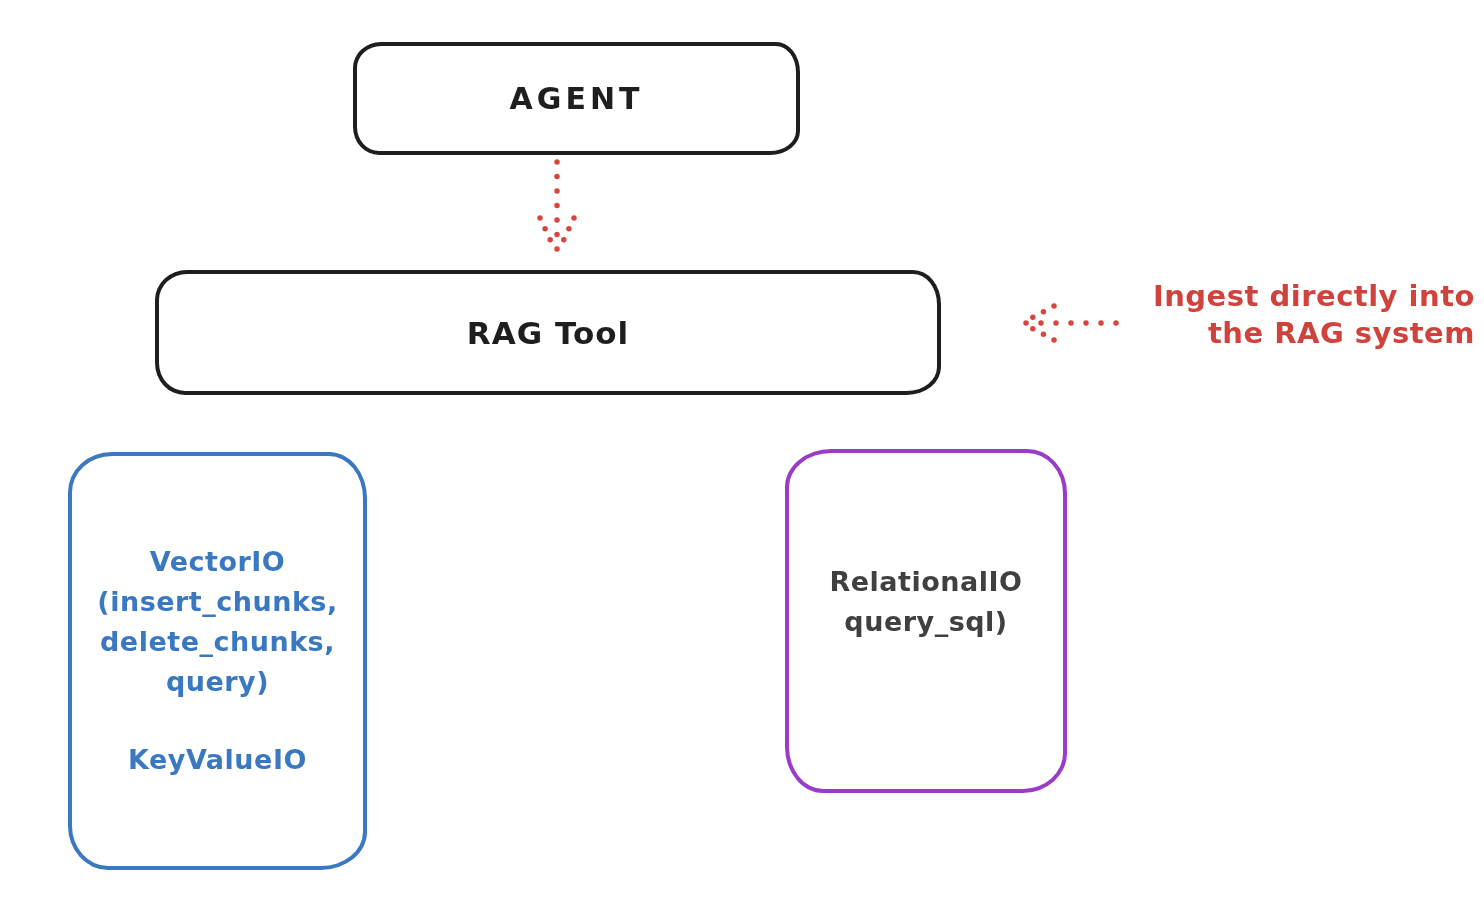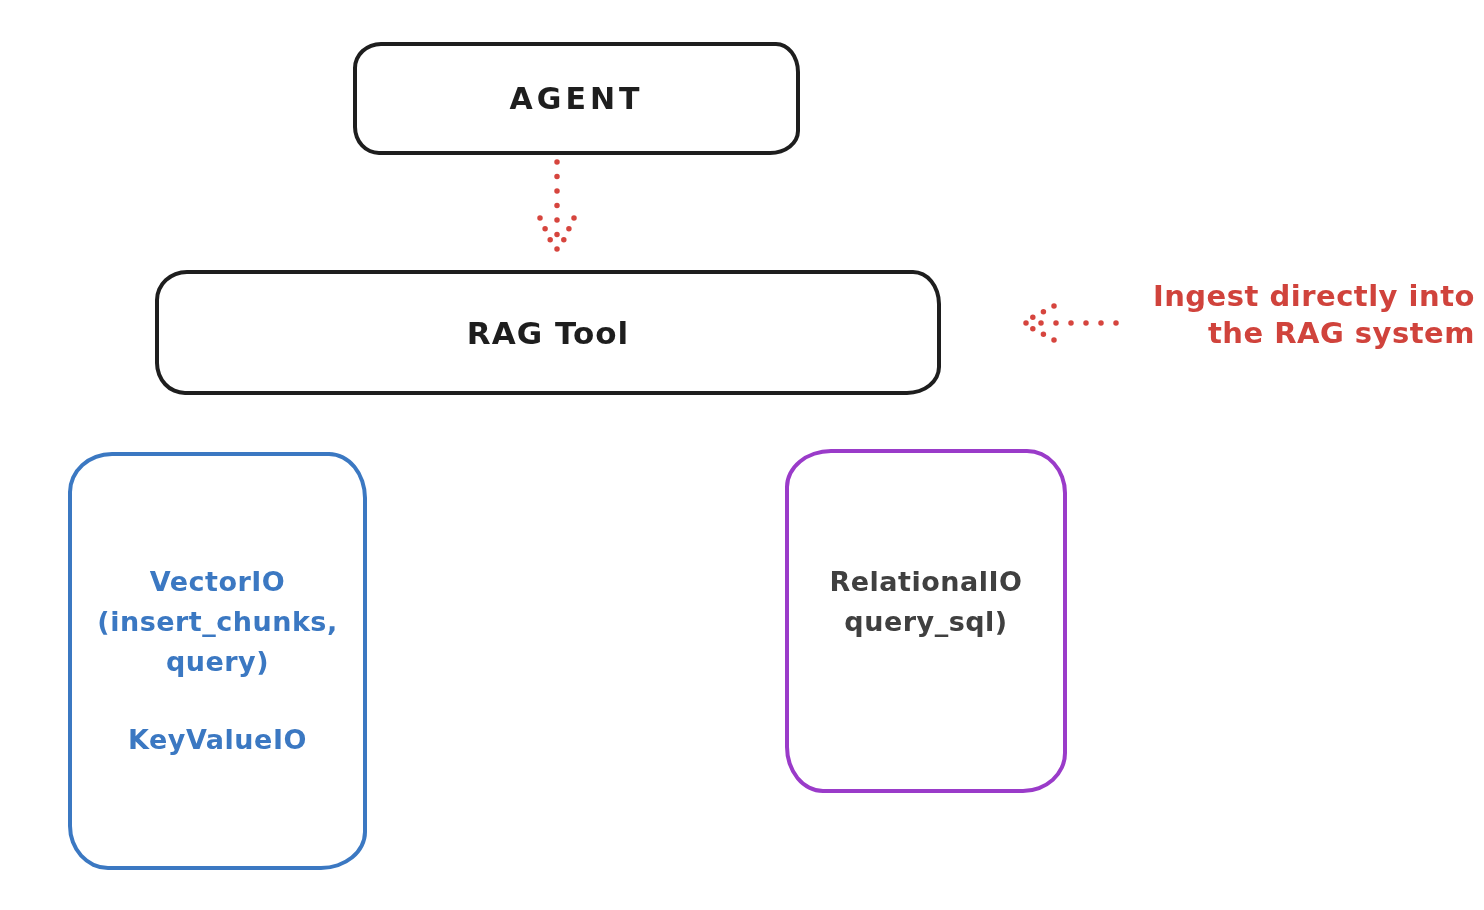--- a/index.html
+++ b/index.html
@@ -133,20 +133,21 @@
   </svg>
 
   <div class="annotation">
     <div>Ingest directly into</div>
     <div>the RAG system</div>
   </div>
 
   <div class="sbox sbox-vector">
     <div>VectorIO</div>
     <div>(insert_chunks,</div>
+    <div>delete_chunks,</div>
     <div>query)</div>
     <div class="spacer"></div>
     <div>KeyValueIO</div>
   </div>
 
 
   <div class="sbox sbox-relational">
     <div>RelationalIO</div>
     <div>query_sql)</div>
     <div class="spacer"></div>

